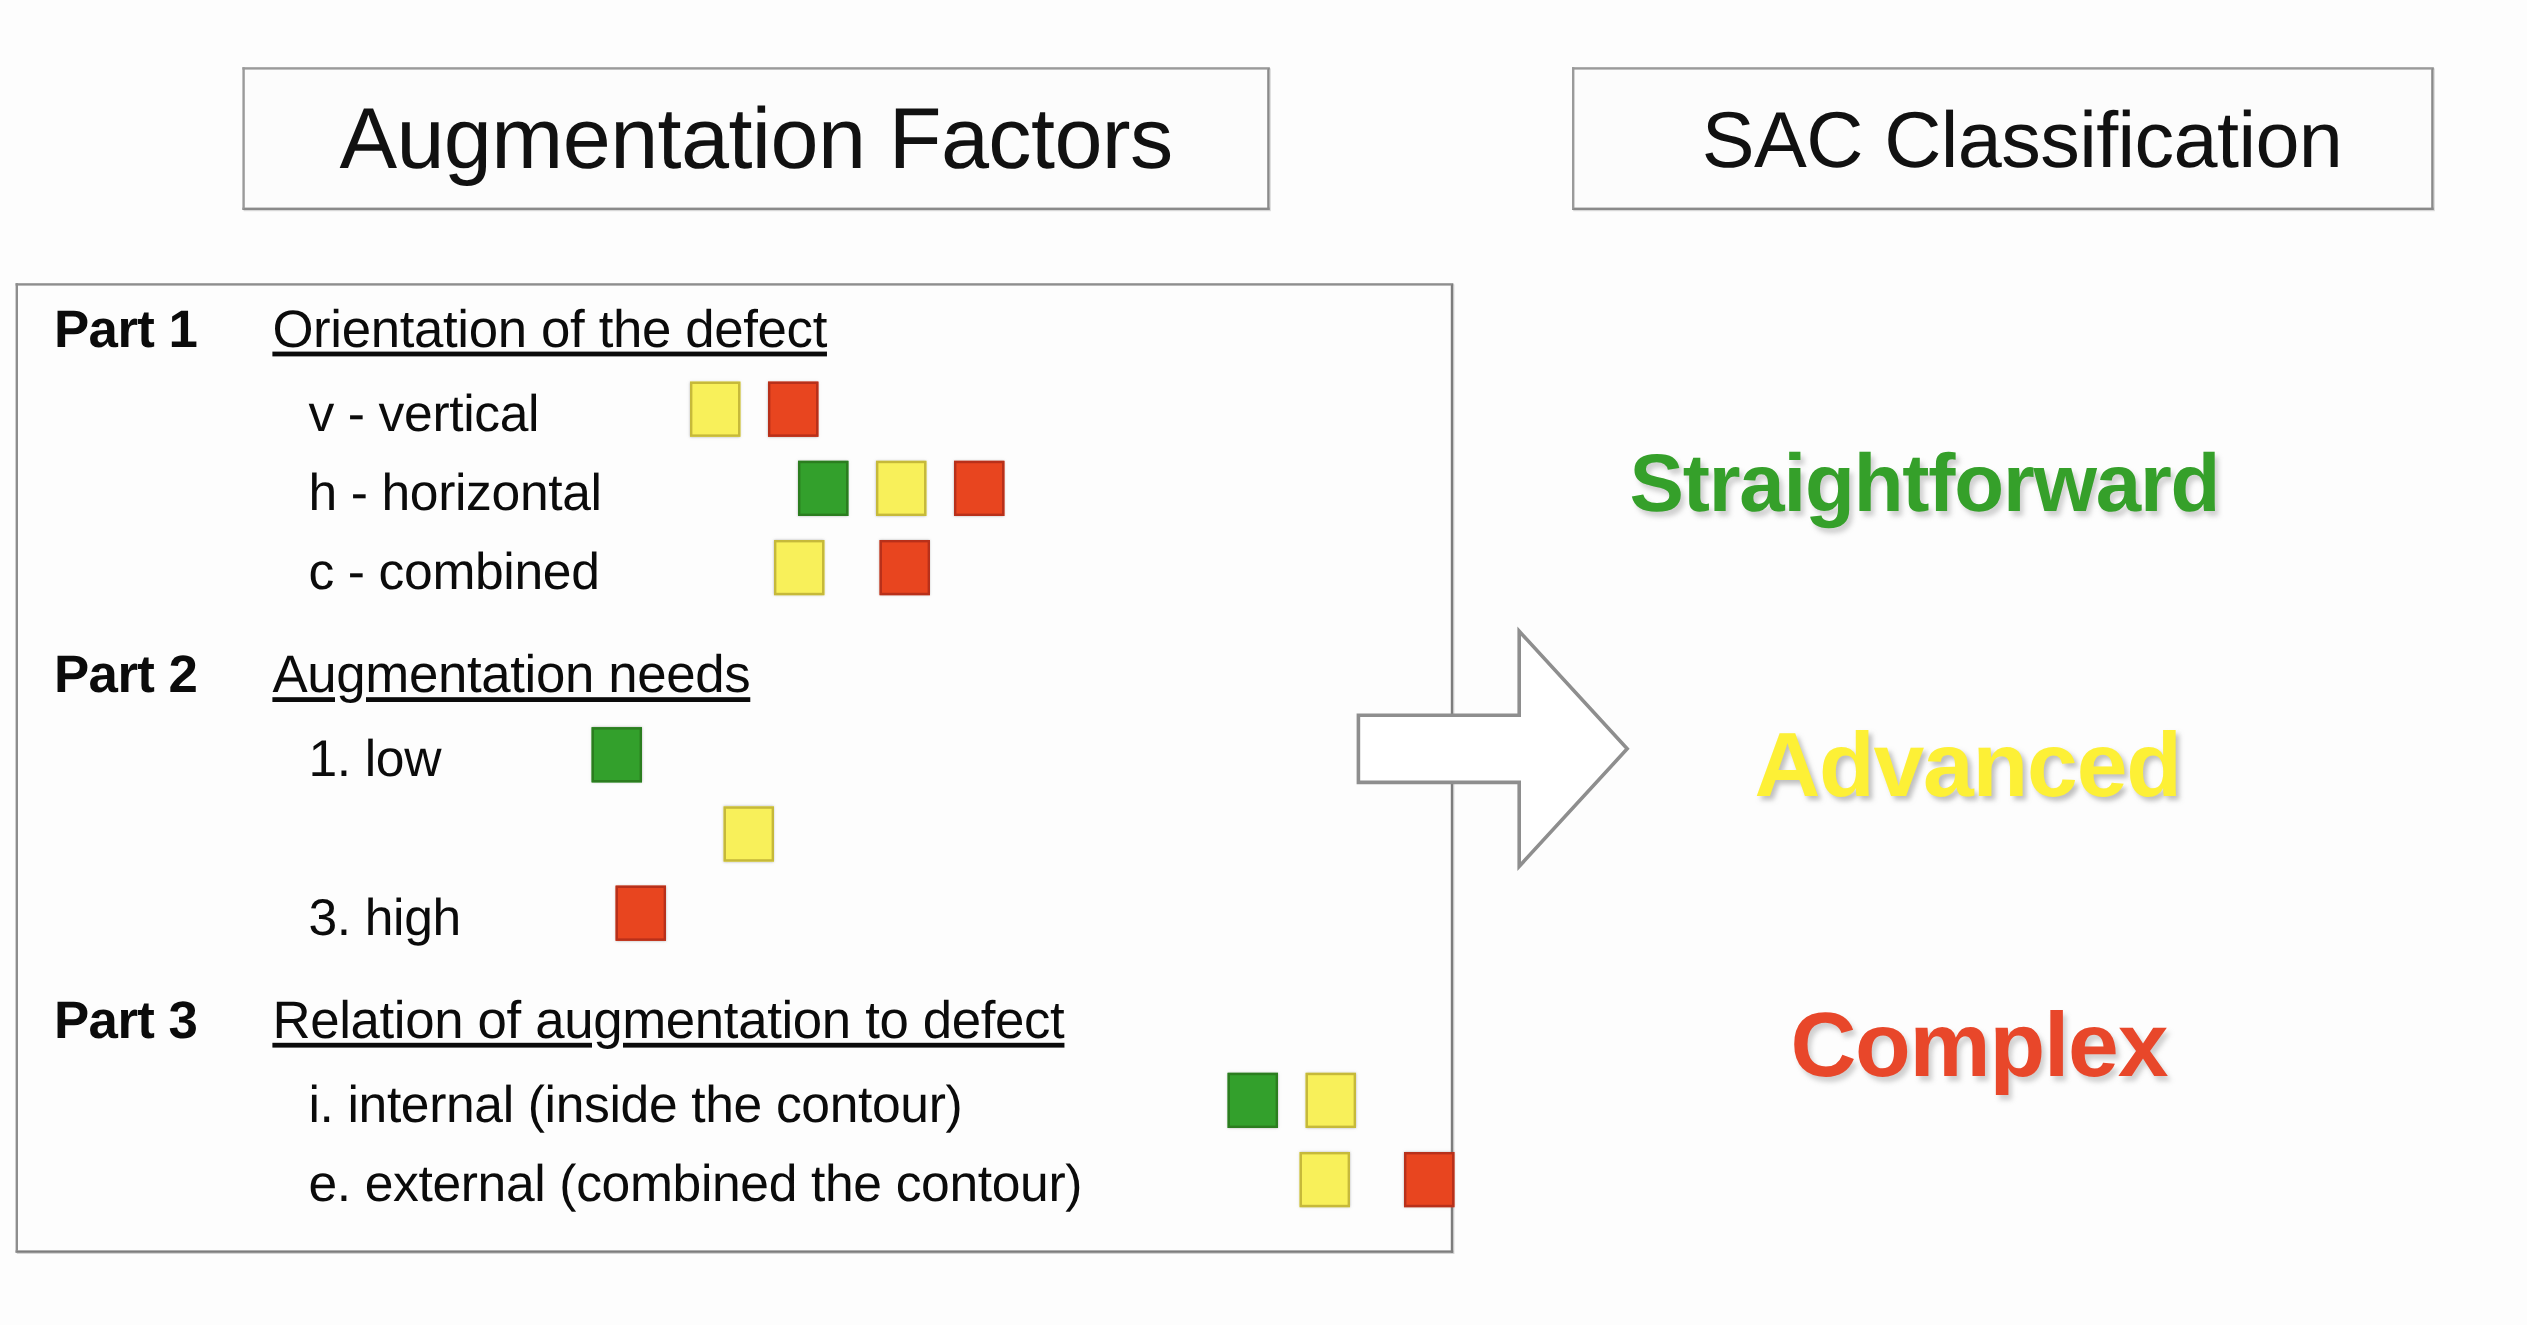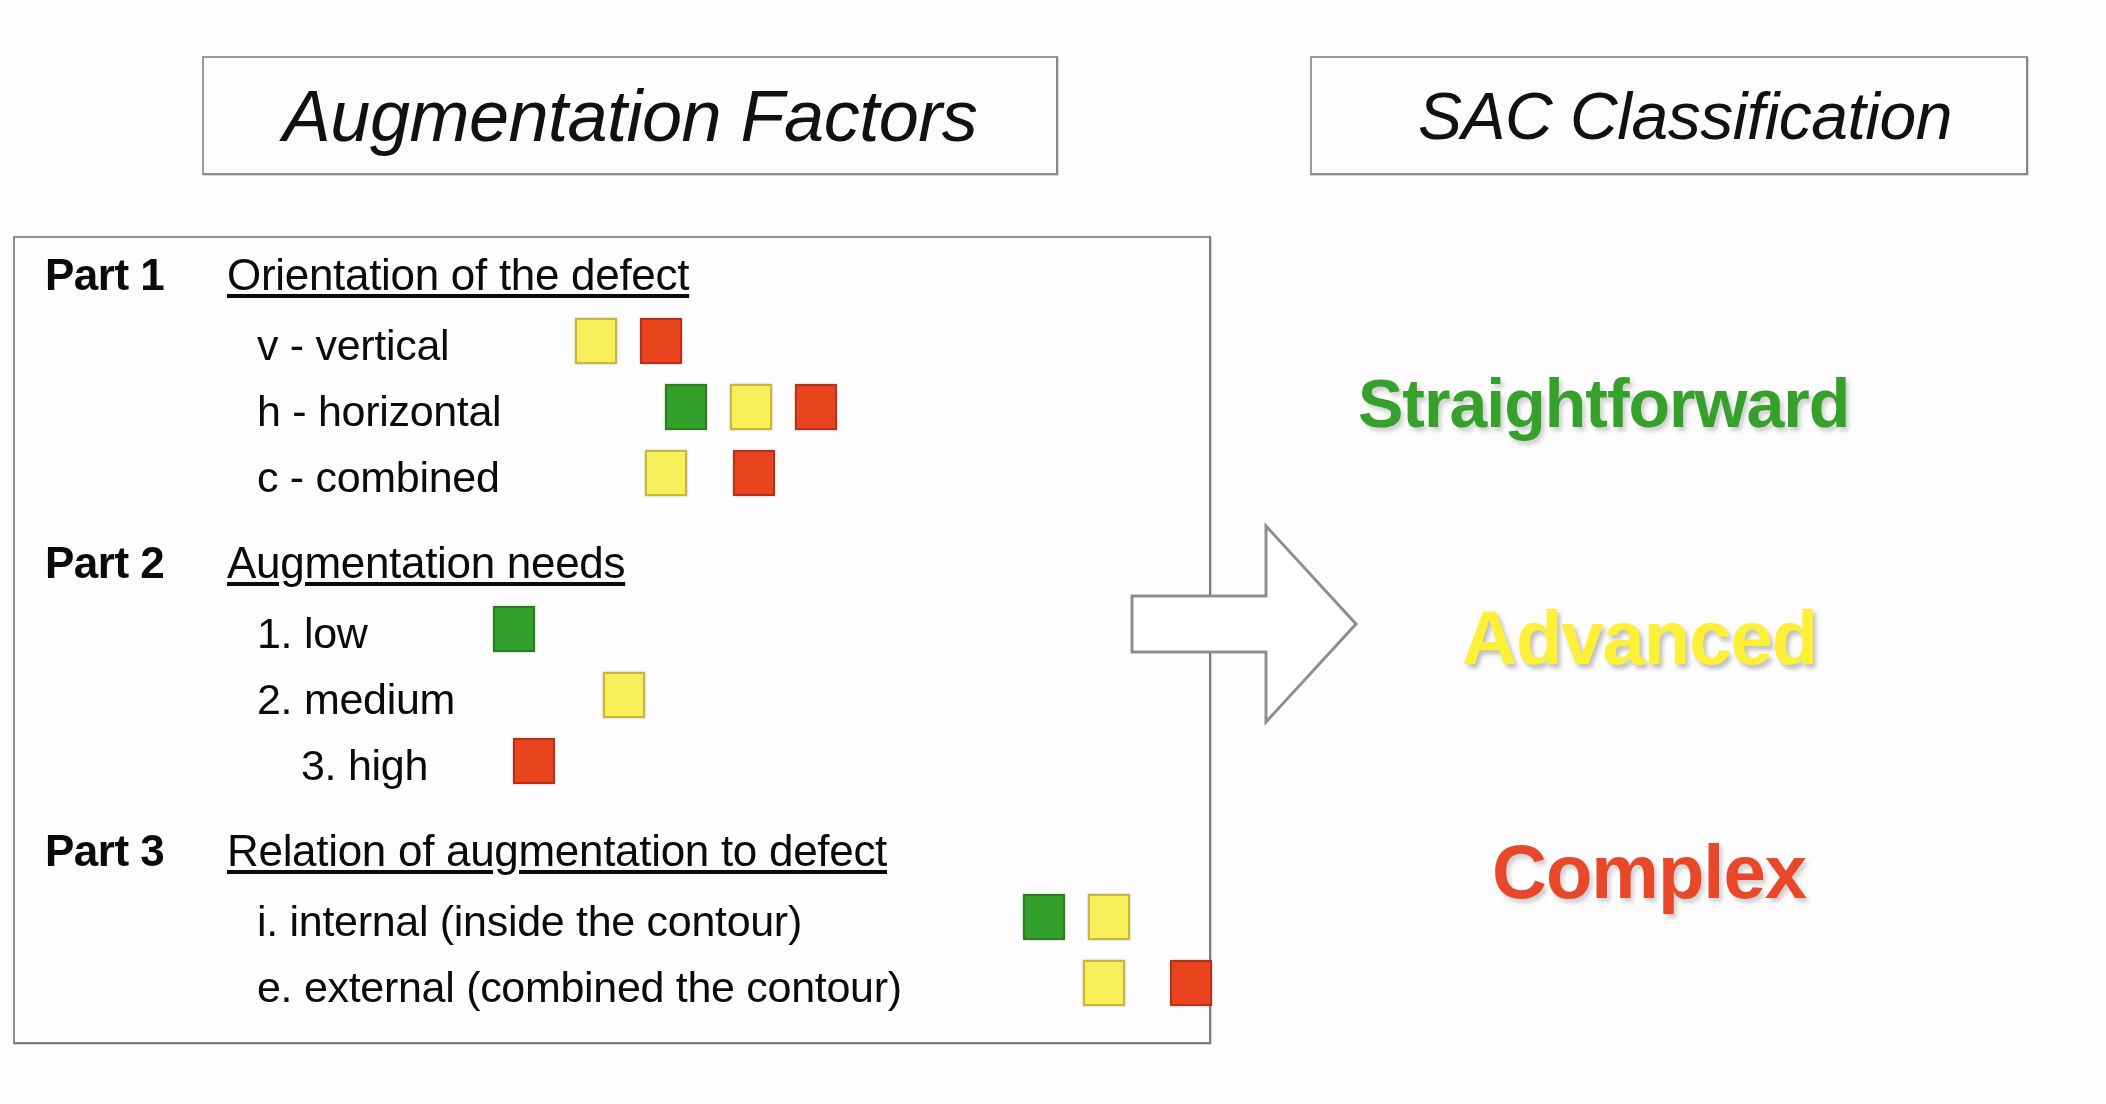--- a/index.html
+++ b/index.html
@@ -24,21 +24,20 @@
     border: 2px solid #8a8a8a;
     border-top-color: #9a9a9a;
     border-left-color: #9a9a9a;
     box-shadow: 1px 1px 0 #d8d8d8;
     display: flex;
     align-items: center;
     justify-content: center;
     color: #111111;
     font-weight: 400;
     letter-spacing: -0.5px;
-    font-style: italic;
   }
   #title-left {
     left: 202px;
     top: 56px;
     width: 856px;
     height: 119px;
     font-size: 72px;
   }
   #title-right {
     left: 1310px;
@@ -211,27 +210,26 @@
       <span class="part-label">Part 2</span>
       <span class="part-title">Augmentation needs</span>
     </div>
     <div class="opt-row">
       <span class="opt-label" style="left:242px;">1. low</span>
       <span class="chips" style="left:478px;">
         <span class="chip green"></span>
       </span>
     </div>
     <div class="opt-row">
-      <span class="opt-label" style="left:242px;">2. medium</span>
       <span class="chips" style="left:588px;">
         <span class="chip yellow"></span>
       </span>
     </div>
     <div class="opt-row">
-      <span class="opt-label" style="left:242px;margin-left:44px;">3. high</span>
+      <span class="opt-label" style="left:242px;">3. high</span>
       <span class="chips" style="left:498px;">
         <span class="chip red"></span>
       </span>
     </div>
   </div>
 
   <div class="part-block" id="part-3">
     <div class="part-header">
       <span class="part-label">Part 3</span>
       <span class="part-title">Relation of augmentation to defect</span>

